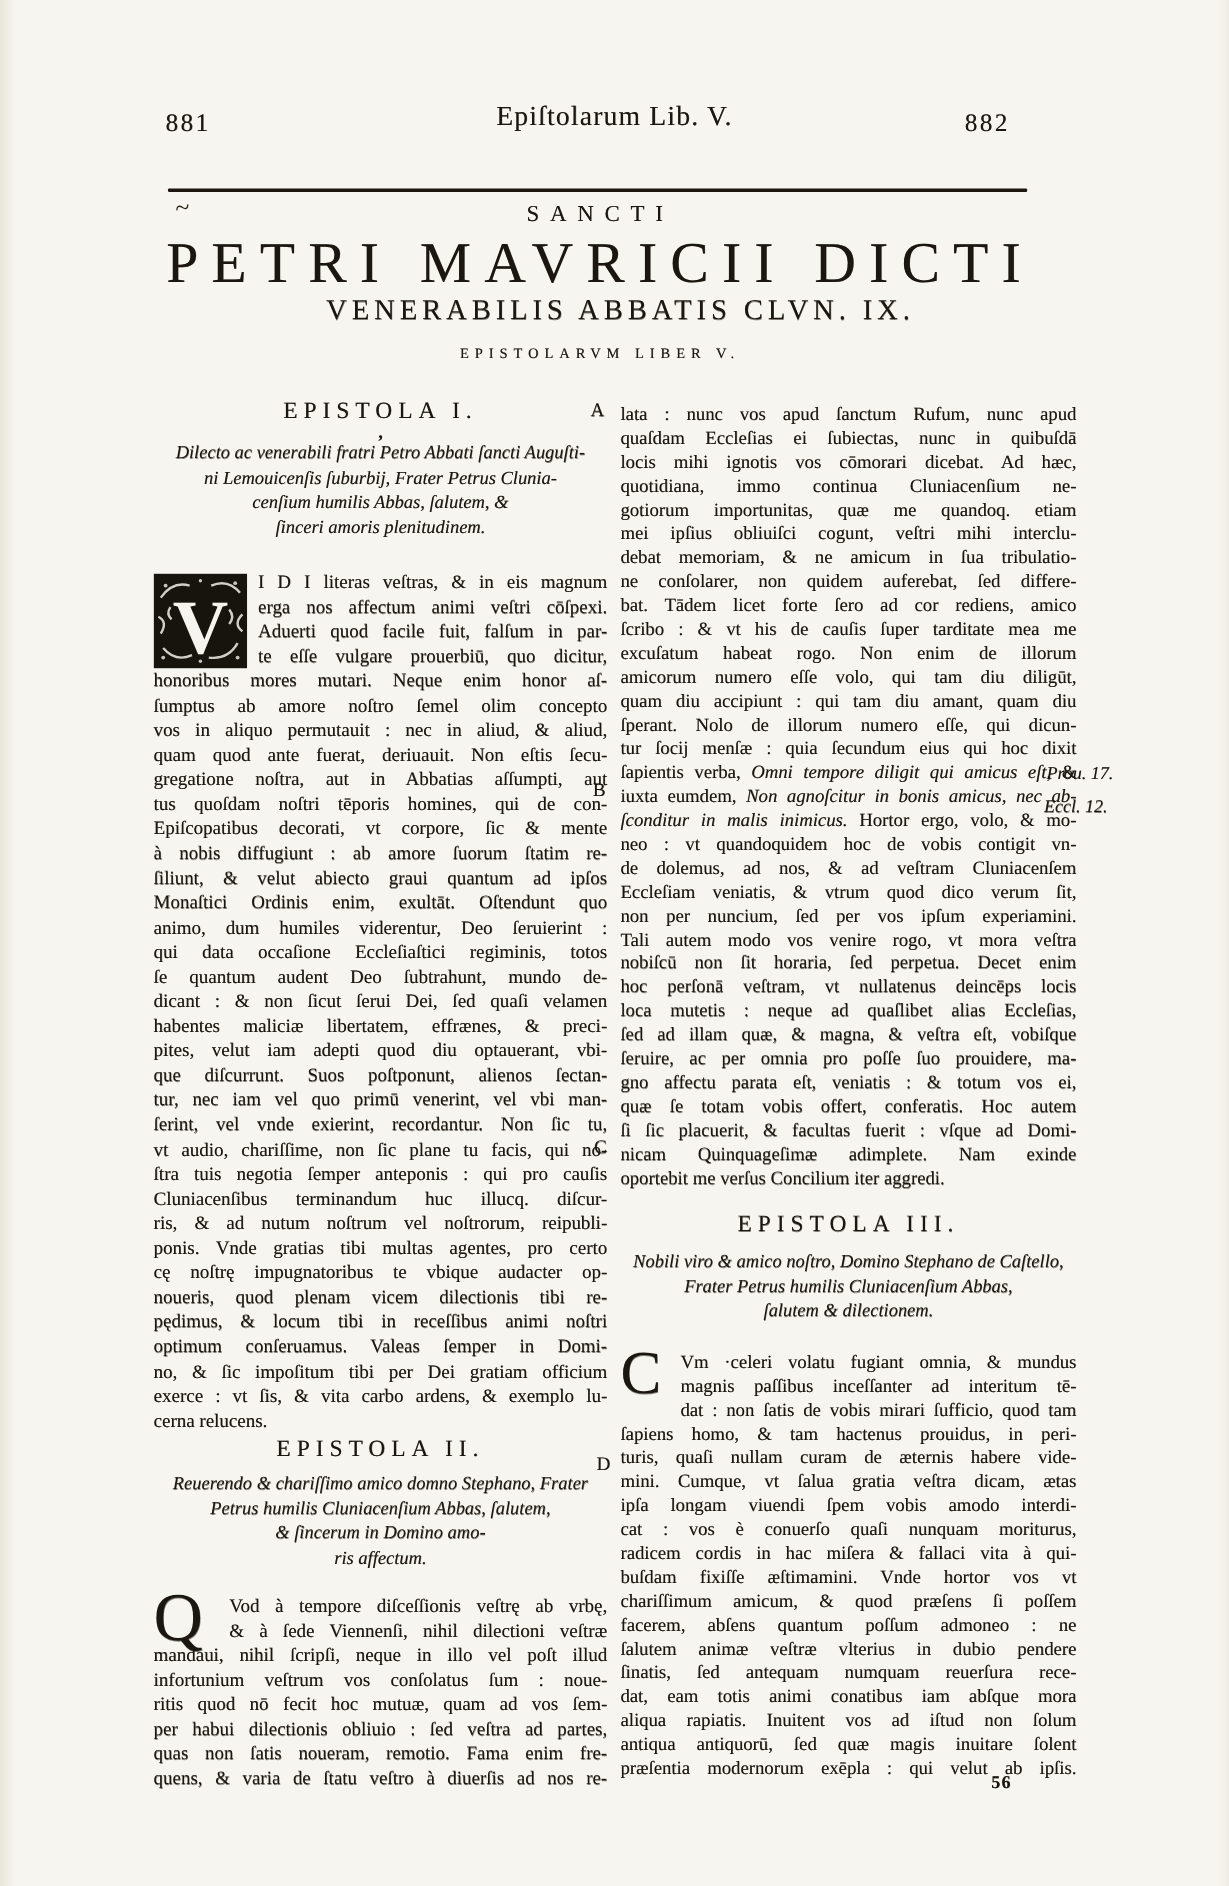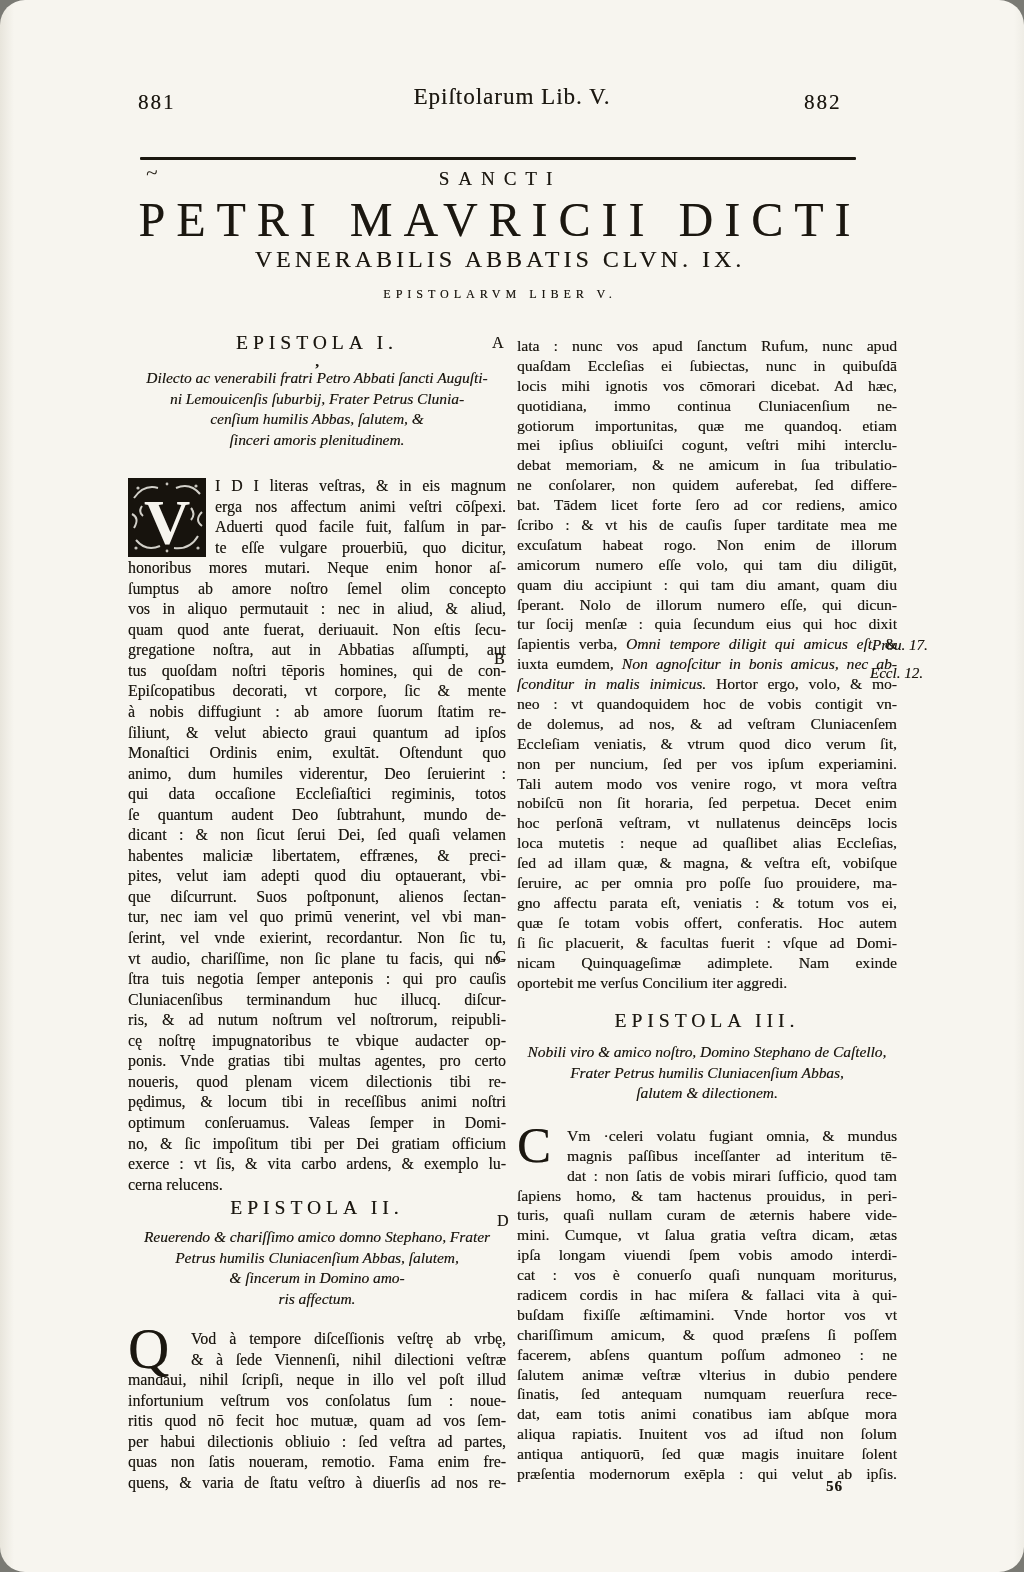--- a/index.html
+++ b/index.html
@@ -6,34 +6,34 @@
   body{
     width:1024px;height:1572px;position:relative;
     background:#7a7a74;
     font-family:"Liberation Serif","DejaVu Serif",serif;
   }
   #page{
     position:absolute;left:0;top:0;width:1024px;height:1572px;
     background:#f7f5ef;
     background-image:linear-gradient(to right,#e8e5dc 0px,rgba(247,245,239,0) 14px),
                      linear-gradient(to left,#efede6 0px,rgba(247,245,239,0) 10px);
-    color:#1b1710;overflow:hidden;border-radius:25px;
+    color:#1b1710;overflow:hidden;
   }
   .ink{text-shadow:0.25px 0.25px 0 rgba(27,23,16,.55);}
   
   #pg-left{position:absolute;left:138px;top:90px;font-size:21px;letter-spacing:2px;}
   #pg-right{position:absolute;left:804px;top:90px;font-size:21px;letter-spacing:2px;}
   #run-title{position:absolute;left:0;top:84px;width:1024px;text-align:center;font-size:23px;letter-spacing:1px;}
   #head-rule{position:absolute;left:140px;top:157px;width:716px;height:3px;background:#1b1710;border-radius:1px;}
   #stray-mark{position:absolute;left:146px;top:160px;font-size:22px;transform:rotate(-8deg);color:#2a251c;}
   
   .tline{position:absolute;left:0;width:1000px;text-align:center;white-space:nowrap;}
   #t-sancti{top:168px;font-size:19px;letter-spacing:9px;}
   #t-name{top:192px;font-size:48px;letter-spacing:11px;}
-  #t-abbot{top:246px;font-size:24px;letter-spacing:4px;}
+  #t-abbot{top:246px;font-size:24px;letter-spacing:4px;padding-left:17px;}
   #t-liber{top:287px;font-size:12px;letter-spacing:5px;}
   
   .gutter{position:absolute;font-size:16px;}
   .margnote{position:absolute;font-style:italic;font-size:15px;white-space:nowrap;}
   
   .col{position:absolute;}
   #col-left{left:128px;top:330px;width:378px;--lh:20.55px;font-size:15.8px;}
   #col-right{left:517px;top:336px;width:380px;--lh:19.9px;font-size:15.6px;}
   .heading{text-align:center;font-size:19.5px;letter-spacing:5px;line-height:26px;height:26px;white-space:nowrap;}
   .ornament{height:12px;line-height:10px;text-align:center;font-size:15px;font-weight:bold;}
@@ -124,22 +124,22 @@
         <div class="bl">dicant : &amp; non ſicut ſerui Dei, ſed quaſi velamen</div>
         <div class="bl">habentes maliciæ libertatem, effrænes, &amp; preci-</div>
         <div class="bl">pites, velut iam adepti quod diu optauerant, vbi-</div>
         <div class="bl">que diſcurrunt. Suos poſtponunt, alienos ſectan-</div>
         <div class="bl">tur, nec iam vel quo primū venerint, vel vbi man-</div>
         <div class="bl">ſerint, vel vnde exierint, recordantur. Non ſic tu,</div>
         <div class="bl">vt audio, chariſſime, non ſic plane tu facis, qui no-</div>
         <div class="bl">ſtra tuis negotia ſemper anteponis : qui pro cauſis</div>
         <div class="bl">Cluniacenſibus terminandum huc illucq. diſcur-</div>
         <div class="bl">ris, &amp; ad nutum noſtrum vel noſtrorum, reipubli-</div>
+        <div class="bl">ponis. Vnde gratias tibi multas agentes, pro certo</div>
         <div class="bl">cę noſtrę impugnatoribus te vbique audacter op-</div>
-        <div class="bl">ponis. Vnde gratias tibi multas agentes, pro certo</div>
         <div class="bl">noueris, quod plenam vicem dilectionis tibi re-</div>
         <div class="bl">pędimus, &amp; locum tibi in receſſibus animi noſtri</div>
         <div class="bl">optimum conſeruamus. Valeas ſemper in Domi-</div>
         <div class="bl">no, &amp; ſic impoſitum tibi per Dei gratiam officium</div>
         <div class="bl">exerce : vt ſis, &amp; vita carbo ardens, &amp; exemplo lu-</div>
         <div class="bl end">cerna relucens.</div>
       </div>
       <div class="heading m-ep2h">EPISTOLA II.</div>
       <div class="dedication m-ded2">
         <div class="dl">Reuerendo &amp; chariſſimo amico domno Stephano, Frater</div>

